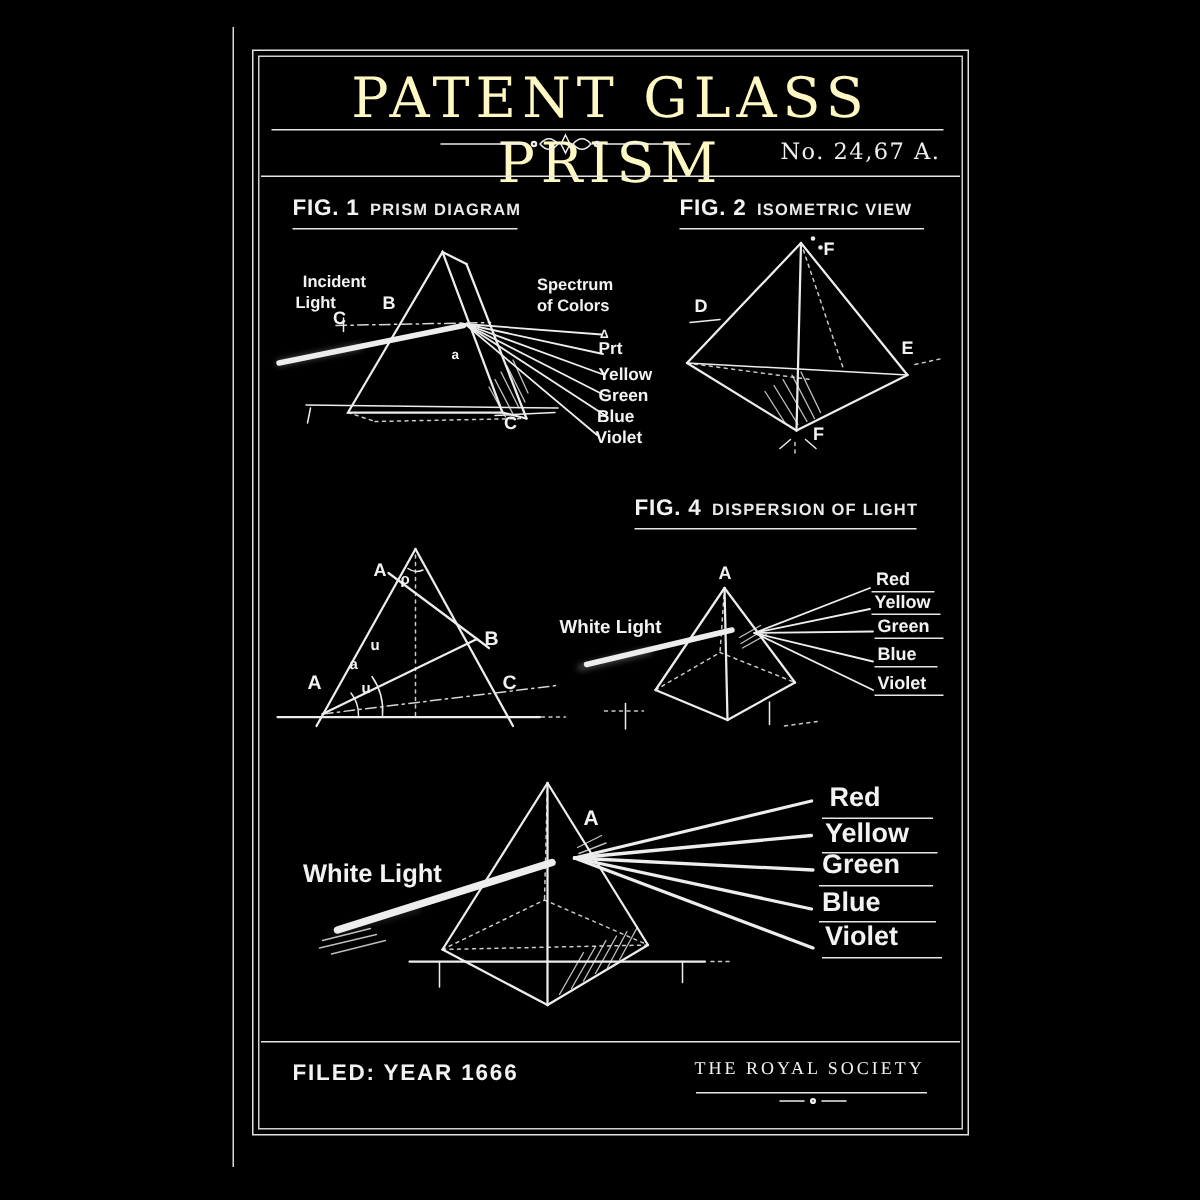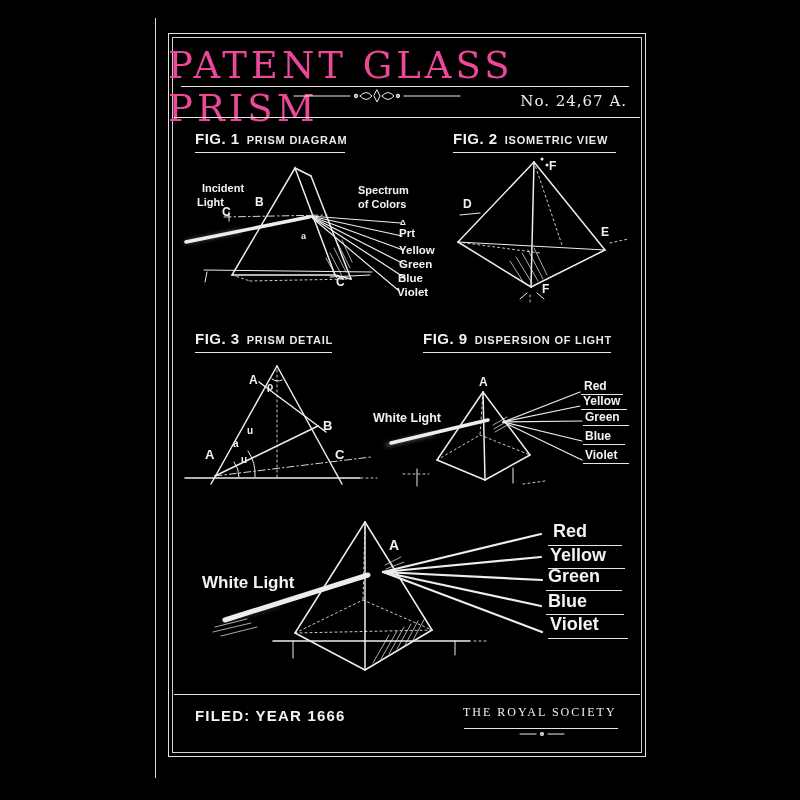--- a/index.html
+++ b/index.html
@@ -4,21 +4,21 @@
 <style>
   html,body{margin:0;padding:0;background:#000;}
   .page{position:relative;width:800px;height:800px;background:#000;overflow:hidden;
         font-family:"Liberation Sans",sans-serif;color:#f0f0f0;}
   .abs{position:absolute;}
   .rule{position:absolute;background:#e6e6e6;height:1px;}
   .vrule{position:absolute;background:#d8d8d8;width:1px;}
   .frame{position:absolute;border:1px solid #e2e2e2;}
   .lbl{position:absolute;font-weight:bold;color:#f2f2f2;white-space:nowrap;line-height:1;}
   .title{font-family:"DejaVu Serif","Liberation Serif",serif;font-weight:normal;
-         font-size:37px;letter-spacing:4px;text-align:left;color:#ec4899;}
+         font-size:37px;letter-spacing:4px;text-align:center;color:#fef9c3;}
   .patno{font-family:"DejaVu Serif","Liberation Serif",serif;font-size:15px;
          letter-spacing:1px;text-align:right;color:#eee;}
   .caption{position:absolute;white-space:nowrap;}
   .cap-fig{font-weight:bold;font-size:15px;letter-spacing:.5px;color:#f2f2f2;}
   .cap-title{font-weight:bold;font-size:11px;letter-spacing:.8px;color:#eaeaea;margin-left:7px;}
   .cap-rule{height:1px;background:#e6e6e6;margin-top:4px;}
   svg{position:absolute;overflow:visible;}
   svg line,svg path,svg polyline,svg polygon,svg circle{fill:none;stroke:#ededed;stroke-width:1.5;stroke-linecap:round;}
   .thick{stroke-width:3.6;}
   .beam{stroke-width:5;}
@@ -149,24 +149,20 @@
     <line x1="80" y1="142" x2="80" y2="150" class="dot"></line>
     <circle cx="92" cy="6" r=".8" fill="#eee"></circle>
     <circle cx="97" cy="12" r=".8" fill="#eee"></circle>
   </svg>
 
   <span class="lbl" style="left:549px;top:160px;font-size:12px;">F</span>
   <span class="lbl" style="left:463px;top:198px;font-size:12px;">D</span>
   <span class="lbl" style="left:601px;top:226px;font-size:12px;">E</span>
   <span class="lbl" style="left:542px;top:283px;font-size:12px;">F</span>
 
-  <div class="caption" style="left:195px;top:330px;">
-    <span class="cap-fig">FIG. 3</span><span class="cap-title">PRISM DETAIL</span>
-    <div class="cap-rule" style="width:137px;"></div>
-  </div>
 
   <svg style="left:185px;top:358px;" width="195" height="135" viewBox="0 0 195 135">
     <line x1="92" y1="8" x2="26" y2="126" stroke-width="1.7"></line>
     <line x1="92" y1="8" x2="157" y2="126" stroke-width="1.7"></line>
     <line x1="0" y1="120" x2="175" y2="120" stroke-width="1.4"></line>
     <line x1="176" y1="120" x2="192" y2="120" class="dot"></line>
     <line x1="92" y1="12" x2="92" y2="120" class="dot"></line>
     <line x1="74" y1="24" x2="133" y2="68" stroke-width="2"></line>
     <line x1="133" y1="68" x2="141" y2="74" stroke-width="2"></line>
     <line x1="30" y1="118" x2="133" y2="68" stroke-width="1.4"></line>
@@ -179,21 +175,21 @@
   <span class="lbl" style="left:249px;top:374px;font-size:12px;">A</span>
   <span class="lbl" style="left:267px;top:382px;font-size:10px;">ρ</span>
   <span class="lbl" style="left:323px;top:419px;font-size:13px;">B</span>
   <span class="lbl" style="left:205px;top:448px;font-size:13px;">A</span>
   <span class="lbl" style="left:335px;top:448px;font-size:13px;">C</span>
   <span class="lbl" style="left:247px;top:426px;font-size:10px;">u</span>
   <span class="lbl" style="left:233px;top:439px;font-size:10px;">a</span>
   <span class="lbl" style="left:241px;top:455px;font-size:10px;">u</span>
 
   <div class="caption" style="left:423px;top:330px;">
-    <span class="cap-fig">FIG. 9</span><span class="cap-title">DISPERSION OF LIGHT</span>
+    <span class="cap-fig">FIG. 4</span><span class="cap-title">DISPERSION OF LIGHT</span>
     <div class="cap-rule" style="width:188px;"></div>
   </div>
 
   <svg style="left:373px;top:373px;" width="266" height="124" viewBox="0 0 266 124">
     <line x1="110" y1="19" x2="64" y2="87" stroke-width="1.6"></line>
     <line x1="110" y1="19" x2="157" y2="82" stroke-width="1.6"></line>
     <line x1="110" y1="19" x2="112" y2="107" stroke-width="1.6"></line>
     <line x1="64" y1="87" x2="112" y2="107" stroke-width="1.6"></line>
     <line x1="112" y1="107" x2="157" y2="82" stroke-width="1.6"></line>
     <line x1="110" y1="19" x2="107" y2="62" class="dot"></line>

